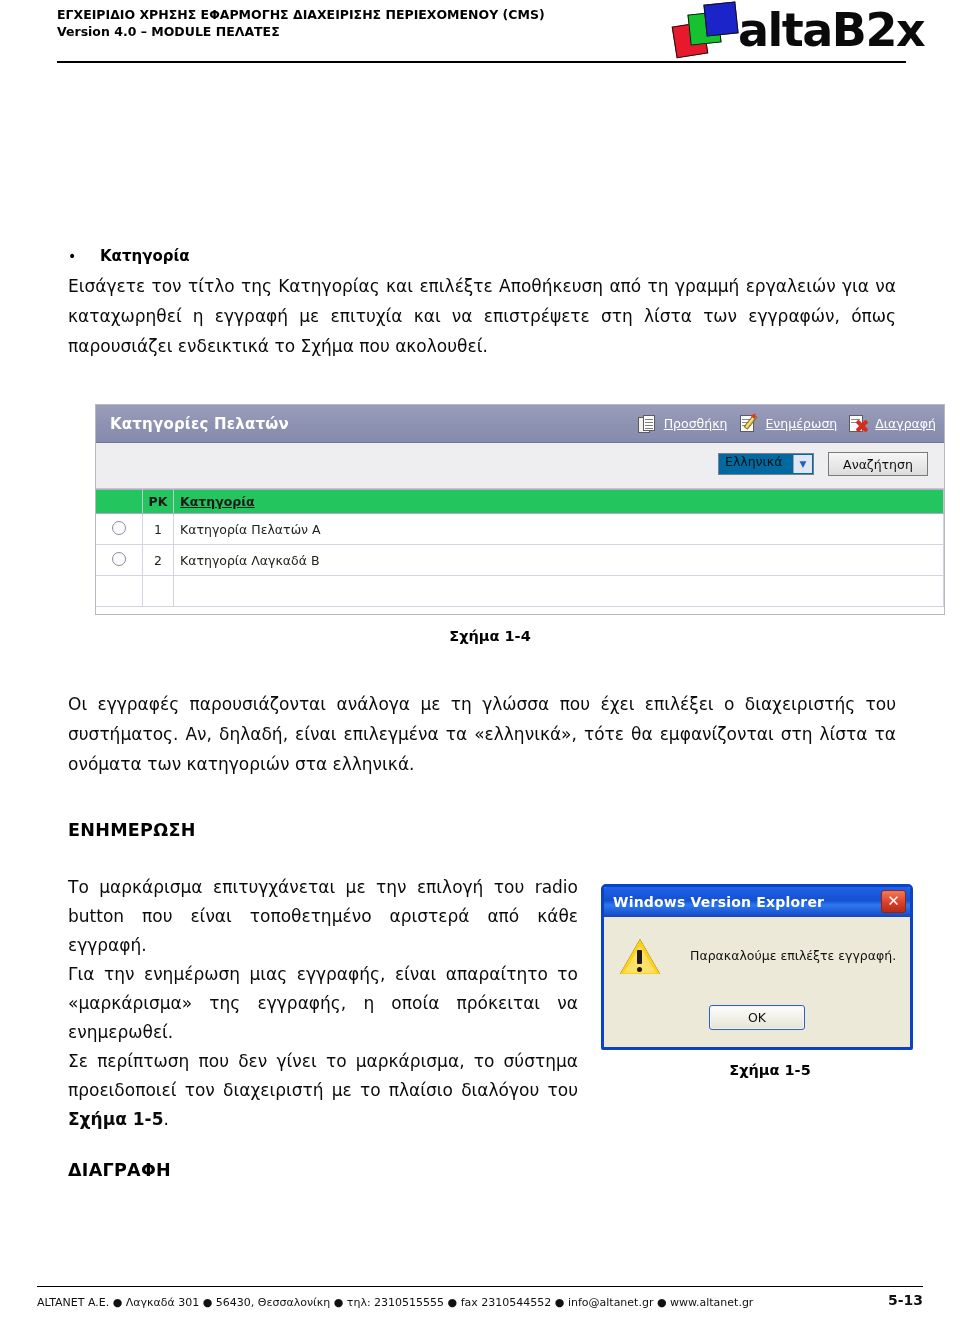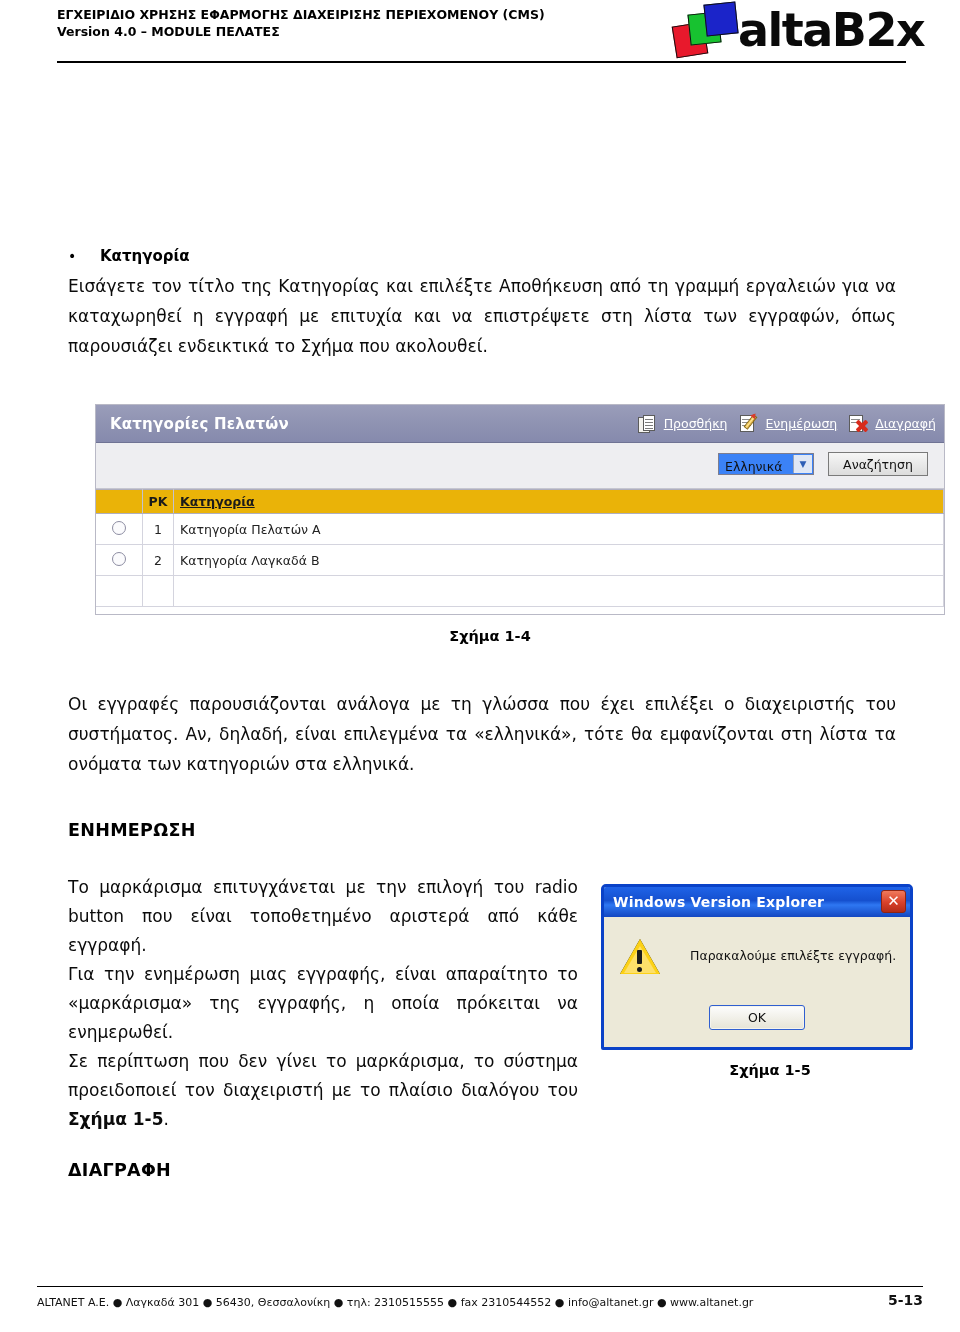--- a/index.html
+++ b/index.html
@@ -276,25 +276,25 @@
   .cms-searchbar {
     height: 45px;
     background: #eeeef1;
     border-bottom: 1px solid #c6c6d0;
     position: relative;
   }
   .cms-select {
     position: absolute;
     right: 130px; top: 10px;
     width: 96px; height: 22px;
-    background: #3b82f6;
+    background: #0369a1;
     border: 1px solid #7d7d8f;
     box-sizing: border-box;
     display: flex;
-    align-items: flex-end;
+    align-items: flex-start;
     font-size: 12.5px;
     color: #111;
   }
   .cms-select-value { margin-left: 6px; }
   .cms-select-arrow {
     position: absolute;
     right: 1px; top: 1px;
     width: 18px; height: 18px;
     background: #dfe7f5;
     border-left: 1px solid #9aa3b8;
@@ -309,21 +309,21 @@
     background: linear-gradient(to bottom, #f6f6f6, #dcdcdc);
     border: 1px solid #7a7a7a;
     box-sizing: border-box;
     font-size: 12.5px;
     display: flex; align-items: center; justify-content: center;
     color: #111;
   }
 
   .cms-table { width: 100%; border-collapse: collapse; }
   .cms-table th {
-    background: #eab308;
+    background: #22c55e;
     border-top: 1px solid #aeaec0;
     border-bottom: 1px solid #aeaec0;
     border-right: 1px solid #c2c2d0;
     height: 23px;
     font-size: 12.5px;
     font-weight: bold;
     color: #1a1a1a;
     text-align: left;
     padding: 0 6px;
   }

